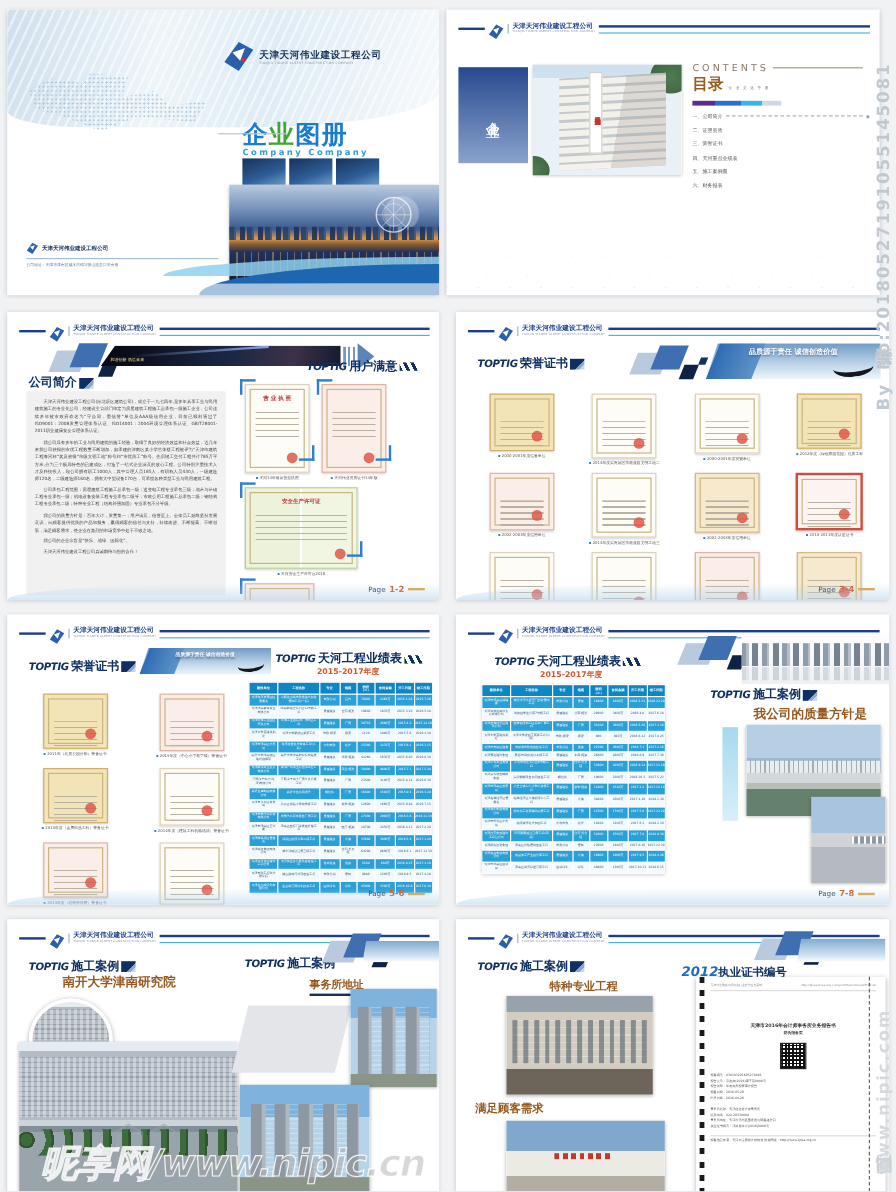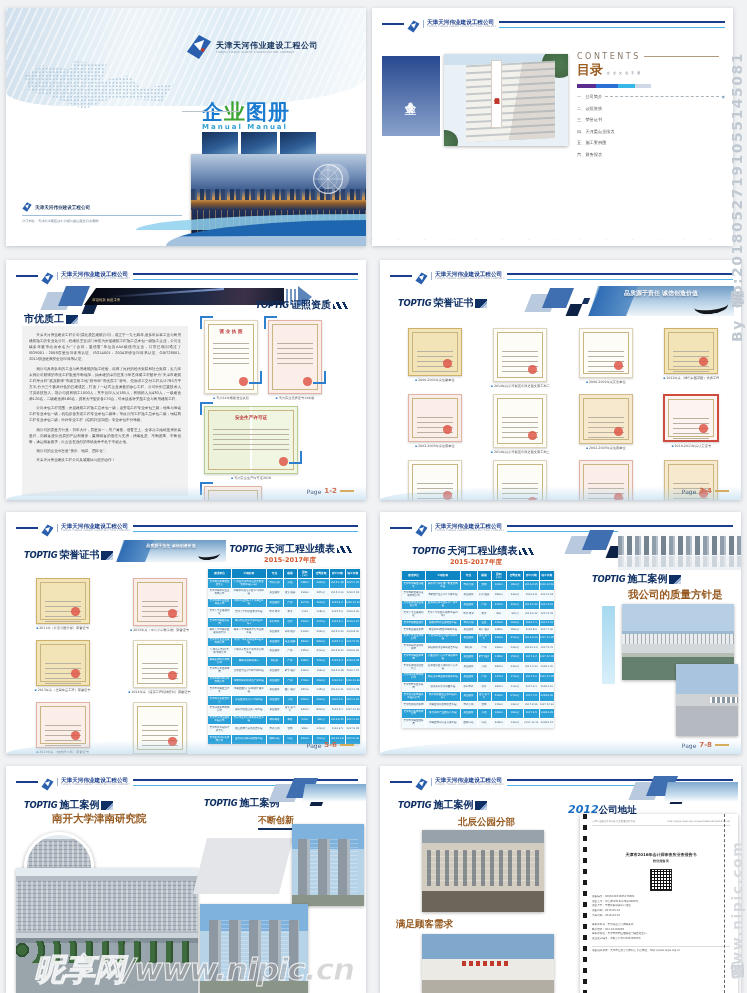--- a/index.html
+++ b/index.html
@@ -200,21 +200,21 @@
           <circle cx="9" cy="8.6" r="1" fill="#c0392b"></circle>
         </svg>
       <span class="nm">
           <b>天津天河伟业建设工程公司</b>
           <i>TIANJIN TIANHE ALBERT CONSTRUCTION COMPANY</i>
         </span>
     </div>
     <div class="cov-title">
       <span class="ln"></span>
       <div class="zh"><span>企</span><span class="grn">业</span><span>图</span><span>册</span></div>
-      <div class="en">Manual Manual</div>
+      <div class="en">Company Company</div>
     </div>
     <div class="cov-thumbs">
         <span></span>
         <span></span>
         <span></span>
       </div>
     <div class="photo ph-night" style="left:185px;top:146px;width:175px;height:80px">
       <svg class="wheel" viewBox="0 0 40 40">
         <circle cx="20" cy="20" r="17" fill="none" stroke="rgba(255,255,255,.75)" stroke-width="1.4"></circle>
         <circle cx="20" cy="20" r="11" fill="none" stroke="rgba(255,255,255,.45)" stroke-width=".8"></circle>
@@ -313,34 +313,34 @@
         <span class="a"></span>
         <span class="b"></span>
         <span class="c"></span>
         <span class="d"></span>
       </div>
     <div class="arrowbanner" style="left:78px;top:28px;width:200px">
         <span class="txt">和谐创新 筑造未来</span>
       </div>
     <div class="arrowtail" style="left:292px;top:26px"></div>
     <div class="sec" style="left:18px;top:52px">
-      <span class="sc">市优质工</span>
+      <span class="sc">公司简介</span>
         <span class="sq"></span>
     </div>
     <div class="profile" id="p12-text" style="left:16px;top:66px;width:152px;height:158px">
         <p>天津天河伟业建设工程公司(原北辰区建筑公司)，成立于一九七四年,是多年从事工业与民用建筑施工的专业化公司，经建设主管部门审定为房屋建筑工程施工总承包一级施工企业，公司连续多年被市政府命名为“守合同，重信誉”单位及AAA级信用企业，目前已顺利通过了ISO9001：2008质量管理体系认证、ISO14001：2004环境管理体系认证、GB/T28001-2011职业健康安全管理体系认证。</p>
         <p>我公司具有多年的工业与民用建筑的施工经验，取得了良好的经济效益和社会效益，近几年来我公司获得的市优工程数量不断增加，如承建的津南区某小学艺体楼工程被评为“天津市建筑工程海河杯”奖及获得“市级文明工地”称号和“市优质工”称号。先后竣工交付工程共计785万平方米,分为三个极具特色的已建成区，打造了一站式企业满意的放心工程。公司特别注重技术人才及科技投入，现公司拥有职工1000人，其中管理人员185人，有职称人员430人，一级建造师120名，二级建造师160名，拥有大中型设备170台，可承揽各种类型工业与民用建筑工程。</p>
         <p>公司承包工程范围：房屋建筑工程施工总承包一级；送变电工程专业承包三级；地基与基础工程专业承包一级；机电设备安装工程专业承包二级等；市政公用工程施工总承包二级；钢结构工程专业承包二级；特种专业工程（结构补强加固）专业承包不分等级。</p>
         <p>我公司的质量方针是：百年大计，质量第一；用户满意，信誉至上。全体员工始终坚持发展意识，向顾客提供优质的产品和服务，赢得顾客的信任与支持，持续改进、不断提高、不断创新，满足顾客需求，使企业在激烈的市场竞争中处于不败之地。</p>
         <p>我公司的企业宗旨是“快乐、地绿、国际化”。</p>
         <p>天津天河伟业建设工程公司真诚期待与您的合作！</p>
       </div>
     <div class="sec" style="right:18px;top:38px">
       <span class="tp">TOPTIG</span>
-      <span class="sc">证照资质</span>
+      <span class="sc">用户满意</span>
       <span class="sl"></span>
     </div>
     <div id="p12-certs" class="certrow" style="position:absolute;left:198px;top:60px;width:158px;row-gap:6px">
         <div class="certw bracket">
           <div class="cert pal0" style="width: 52px; height: 72px;">
             <div class="ttl">营 业 执 照</div>
             <div class="lines"></div>
             <div class="seal"></div>
           </div>
           <div class="cap">天河14年最新营业执照</div>
@@ -995,21 +995,21 @@
       <span class="tp">TOPTIG</span>
       <span class="sc">施工案例</span>
     </div>
     <div class="polys" style="left:266px;top:12px">
         <span class="a"></span>
         <span class="b"></span>
         <span class="c"></span>
         <span class="d"></span>
       </div>
     <div class="mtbanner" style="left:296px;top:18px;width:64px;height:18px"></div>
-    <div class="proj" style="left:252px;top:48px;font-size:9px">不断创新</div>
+    <div class="proj" style="left:252px;top:48px;font-size:9px">事务所地址</div>
     <div style="position:absolute;left:252px;top:62px;width:72px;height:2px;background:#16325c"></div>
     <div style="position:absolute;left:194px;top:72px;width:86px;height:56px;background:#e3e5e8;transform:skewX(-14deg)"></div>
     <div class="photo ph-towers" style="left:286px;top:58px;width:72px;height:82px"></div>
     <div class="photo ph-towers" style="left:194px;top:138px;width:108px;height:89px"></div>
   </section>
 
   <section class="panel" style="left:380px;top:766px;width:361px;height:227px">
     <header class="ph">
         <span class="dash"></span>
         <span class="lg"><svg width="13" height="13" viewBox="0 0 14 14">
@@ -1020,26 +1020,26 @@
           <b>天津天河伟业建设工程公司</b>
           <i>TIANJIN TIANHE ALBERT CONSTRUCTION COMPANY</i>
         </span>
         <span class="rule"></span>
       </header>
     <div class="sec" style="left:18px;top:32px">
       <span class="tp">TOPTIG</span>
       <span class="sc">施工案例</span>
       <span class="sq"></span>
     </div>
-    <div class="proj" style="left:78px;top:50px;font-size:9.5px">北辰公园分部</div>
+    <div class="proj" style="left:78px;top:50px;font-size:9.5px">特种专业工程</div>
     <div class="photo ph-fact1" style="left:42px;top:64px;width:122px;height:82px"></div>
     <div class="proj" style="left:16px;top:152px;font-size:9.5px">满足顾客需求</div>
     <div class="photo ph-fact2" style="left:42px;top:168px;width:132px;height:59px"></div>
     <div style="position:absolute;left:188px;top:32px;white-space:nowrap">
-      <span style="font-style:italic;font-weight:800;font-size:11px;color:#1a6fc4">2012</span><span style="font-weight:800;font-size:9.5px;color:#0e2f63">公司地址</span>
+      <span style="font-style:italic;font-weight:800;font-size:11px;color:#1a6fc4">2012</span><span style="font-weight:800;font-size:9.5px;color:#0e2f63">执业证书编号</span>
     </div>
     <div class="polys" style="left:252px;top:10px">
         <span class="a"></span>
         <span class="b"></span>
         <span class="c"></span>
         <span class="d"></span>
       </div>
     <div class="mtbanner" style="left:284px;top:16px;width:74px;height:20px"></div>
     <div class="doc" style="left:200px;top:48px;width:138px;height:179px">
       <div class="hrow">

